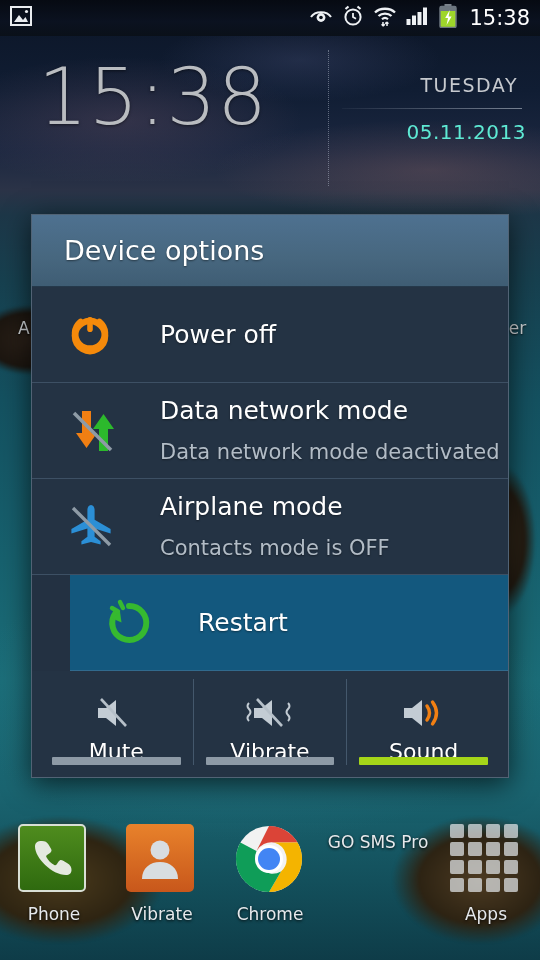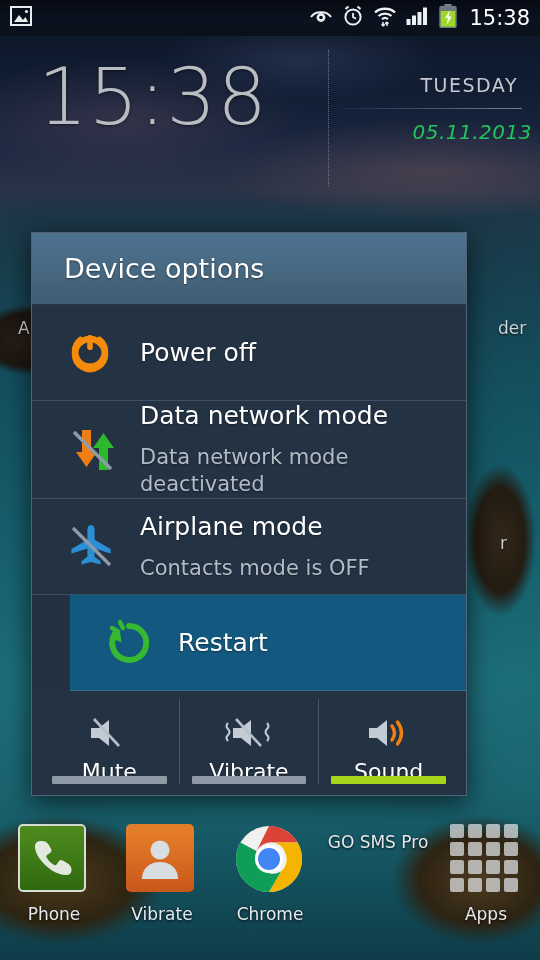--- a/index.html
+++ b/index.html
@@ -84,34 +84,34 @@
   }
   #clockwidget .day {
     position:absolute; right:14px; top:30px;
     font-size:19px; color:#c6c9ce; letter-spacing:1.5px;margin-left:12px;
   }
   #clockwidget .hline {
     position:absolute; right:10px; top:64px; width:180px; height:1px;
     background:linear-gradient(to right, rgba(190,200,215,.05), rgba(200,208,220,.55));
   }
   #clockwidget .date {
-    position:absolute; right:0; top:76px;
-    font-size:20px; color:#22c55e; letter-spacing:.5px;font-style:italic;
+    position:absolute; right:6px; top:76px;
+    font-size:20px; color:#5eead4; letter-spacing:.5px;
   }
 
   
   .hs-label {
     position:absolute; font-size:17px; color:#cfd3d6;
     text-shadow:0 1px 2px rgba(0,0,0,.8);
     z-index:5; white-space:nowrap;
   }
 
   
   #dialog {
-    position:absolute; left:31px; top:232px; width:436px; height:564px;
+    position:absolute; left:31px; top:214px; width:478px; height:564px;
     background:#233142;
     border:1px solid rgba(150,175,195,.40);
     box-shadow:0 6px 26px rgba(0,0,0,.65);
     z-index:60;
     display:flex; flex-direction:column;
     overflow:hidden;
   }
   #dlg-title {
     height:72px; flex:0 0 72px;
     background:linear-gradient(to bottom,#4e7190,#47677f 60%,#3f5d74);
@@ -126,20 +126,21 @@
   }
 
   .opt {
     flex:0 0 auto;
     display:flex; align-items:center;
     padding:0 4px 0 34px;
     min-height:96px;
     border-bottom:1px solid rgba(120,150,175,.30);
     background:#243344;
     position:relative;
+    gap:20px;
   }
   .opt.selected { background:#13587e;margin-left:38px; }
   .opt .ic { width:64px; flex:0 0 64px; display:flex; align-items:center; justify-content:flex-start; }
   .opt .labels { padding-left:10px; }
   .opt .title {
     font-size:25px; color:#ffffff; line-height:30px;
     text-shadow:0 1px 2px rgba(0,0,0,.4);
   }
   .opt .sub {
     font-size:21px; color:#b2bcc6; line-height:27px; margin-top:13px;

